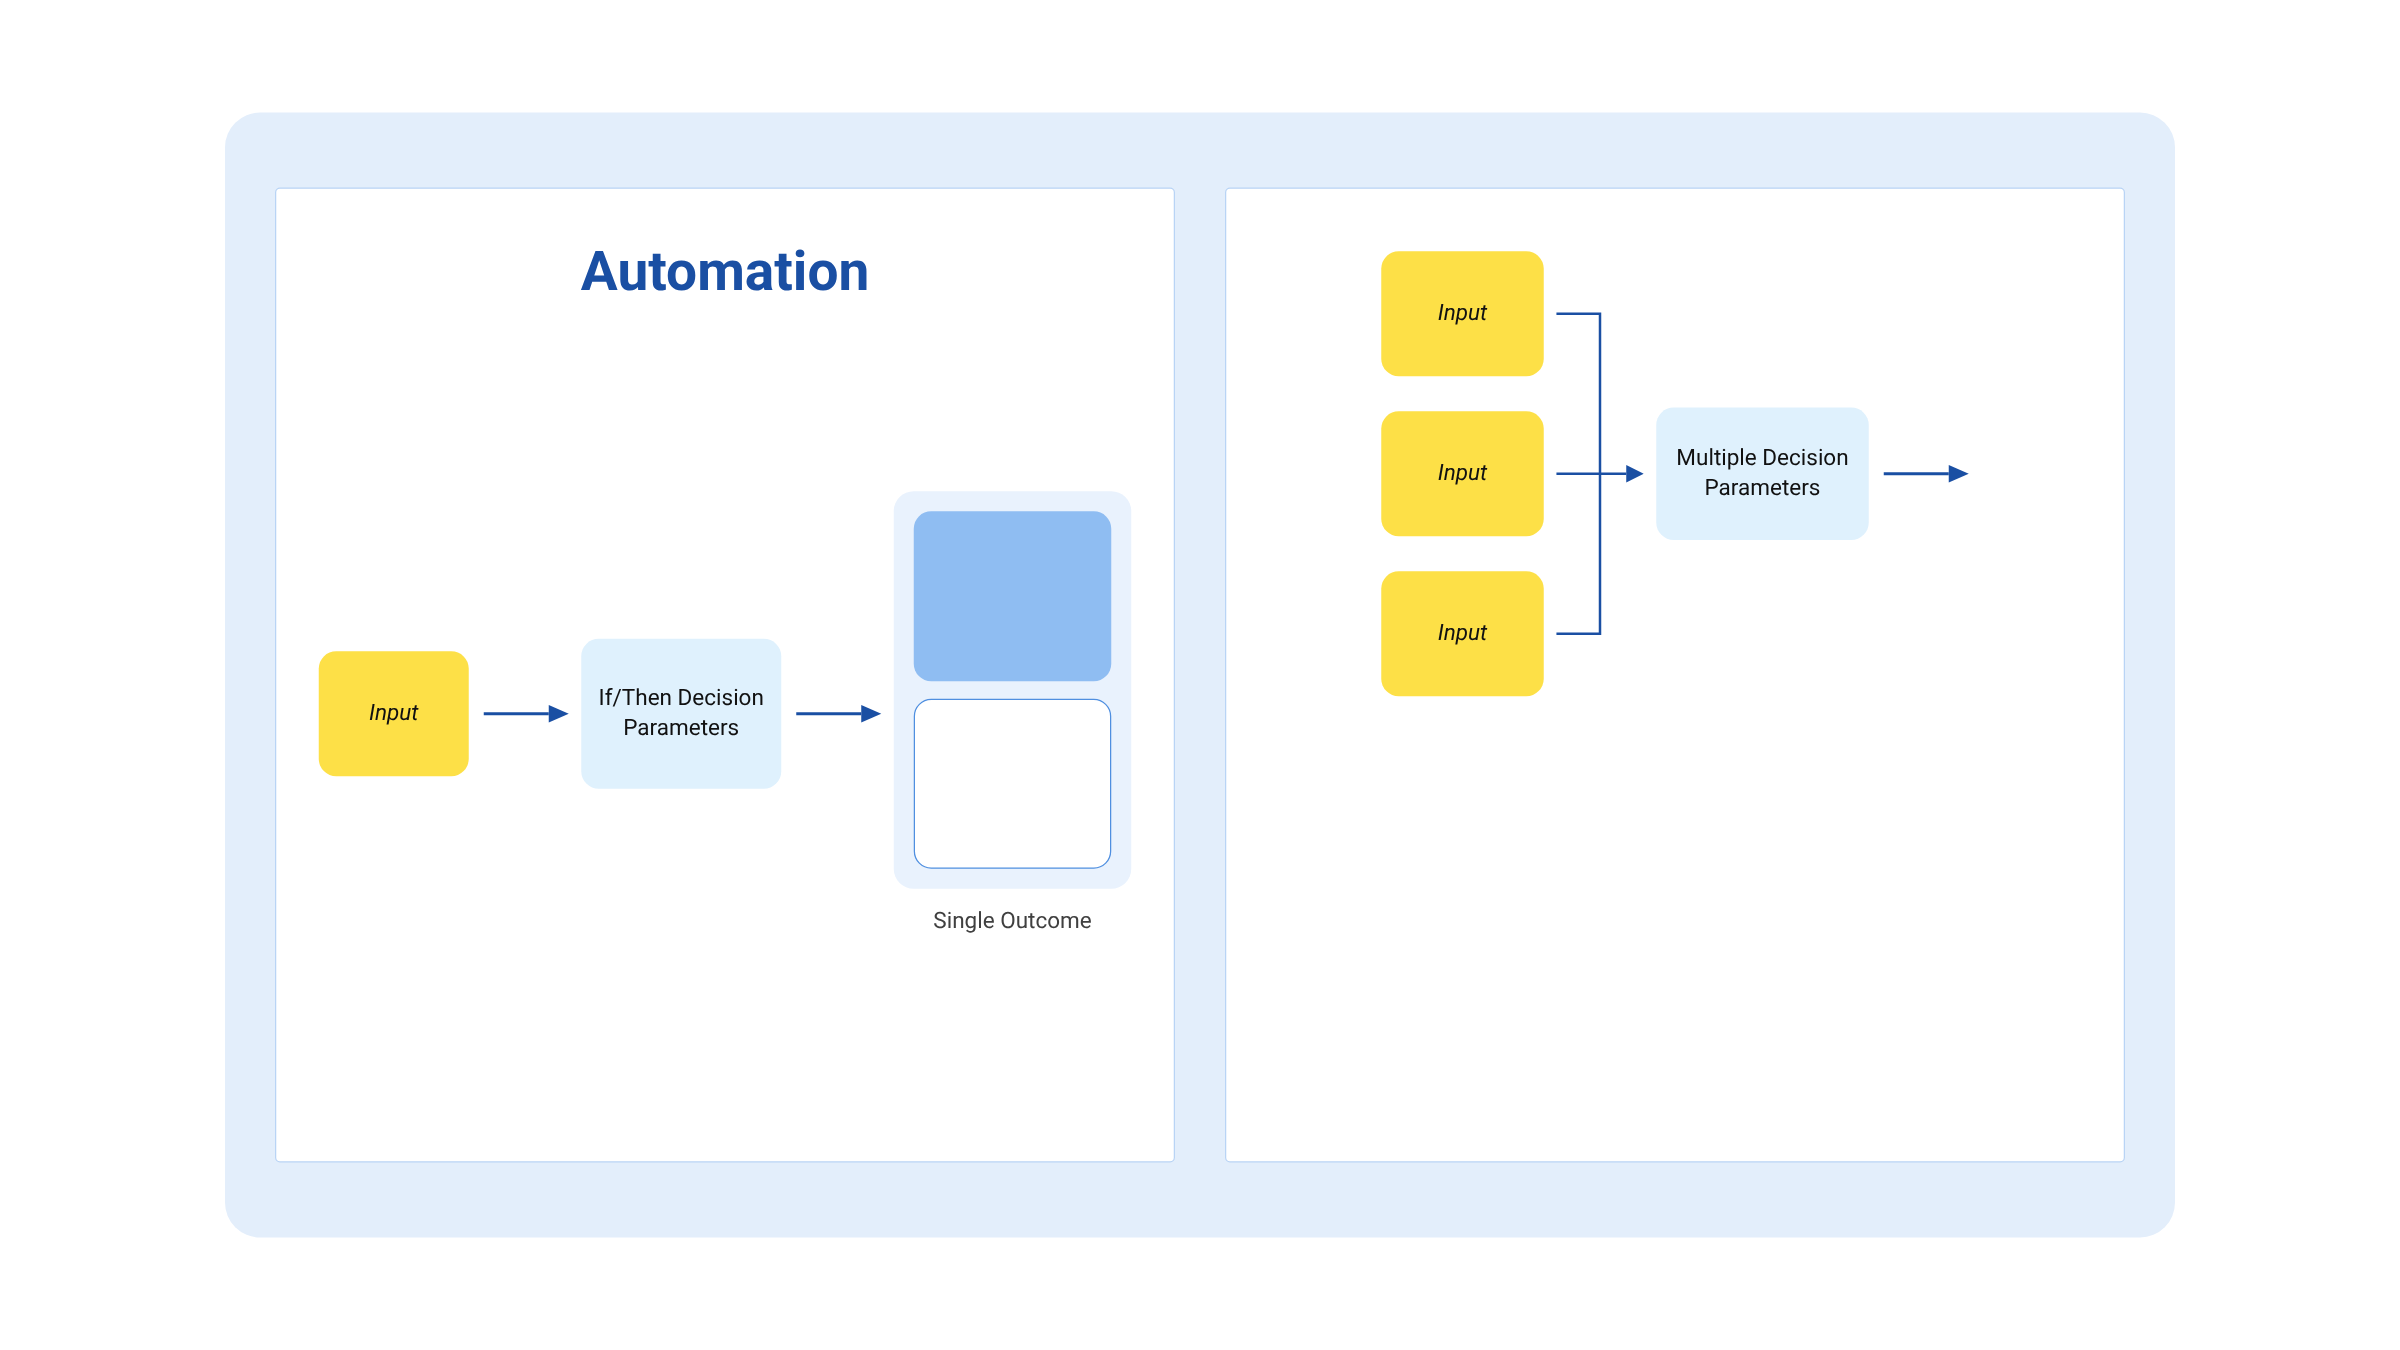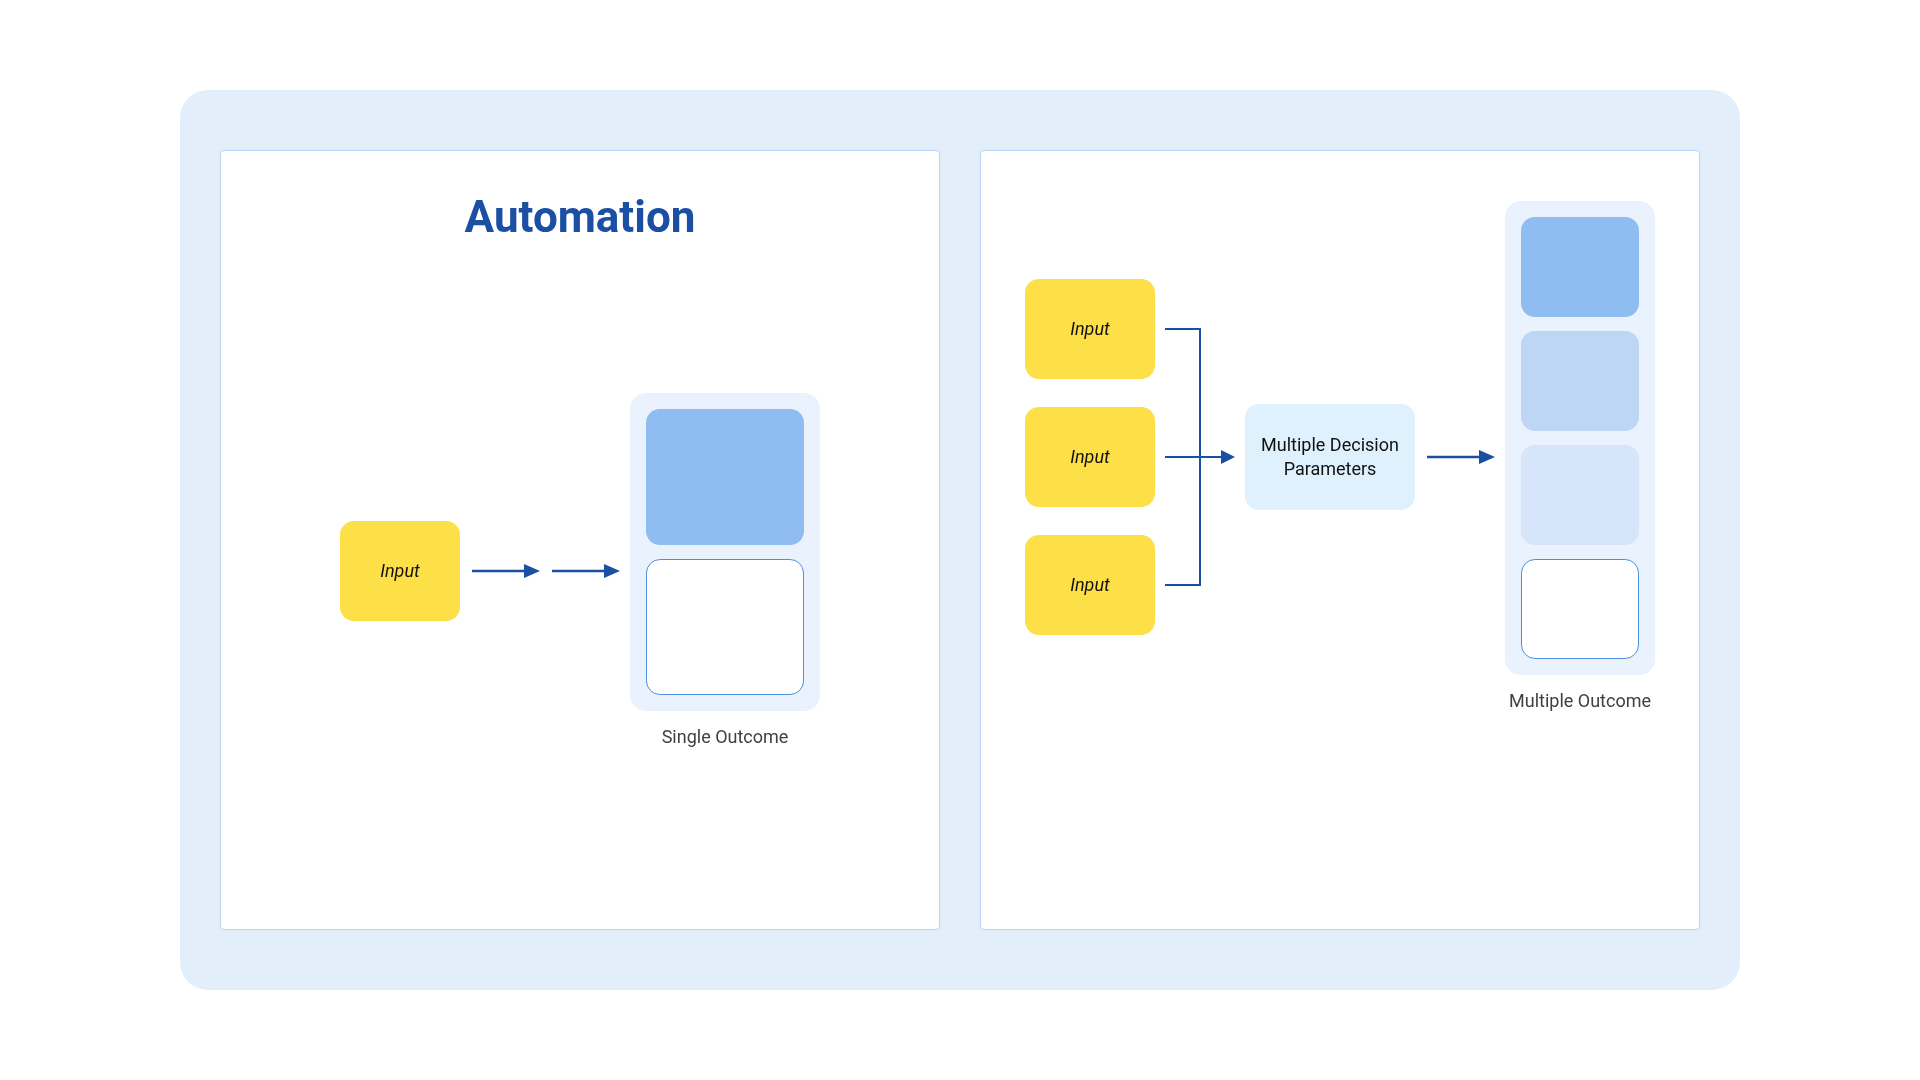--- a/index.html
+++ b/index.html
@@ -130,20 +130,21 @@
 
       <div class="node node-input">Input</div>
 
       <div class="arrow">
         <svg width="70" height="14">
           <line x1="2" y1="7" x2="54" y2="7" stroke="#1a4fa3" stroke-width="2.5"></line>
           <polygon points="54,0 70,7 54,14" fill="#1a4fa3"></polygon>
         </svg>
       </div>
 
+      <div class="node node-decision">If/Then Decision Parameters</div>
 
       <div class="arrow">
         <svg width="70" height="14">
           <line x1="2" y1="7" x2="54" y2="7" stroke="#1a4fa3" stroke-width="2.5"></line>
           <polygon points="54,0 70,7 54,14" fill="#1a4fa3"></polygon>
         </svg>
       </div>
 
       <div class="auto-outcome">
         <div class="outcome-container">
@@ -178,26 +179,17 @@
 
       <div class="node node-decision" style="width:170px;height:106px">Multiple Decision Parameters</div>
 
       <div class="arrow">
         <svg width="70" height="14">
           <line x1="2" y1="7" x2="54" y2="7" stroke="#1a4fa3" stroke-width="2.5"></line>
           <polygon points="54,0 70,7 54,14" fill="#1a4fa3"></polygon>
         </svg>
       </div>
 
-      <div class="orch-outcome">
-        <div class="outcome-container">
-          <div class="slot slot-strong2"></div>
-          <div class="slot slot-med"></div>
-          <div class="slot slot-light"></div>
-          <div class="slot slot-outline"></div>
-        </div>
-        <div class="caption">Multiple Outcome</div>
-      </div>
 
     </div>
   </div>
 
 </div>
 
 </body></html>

